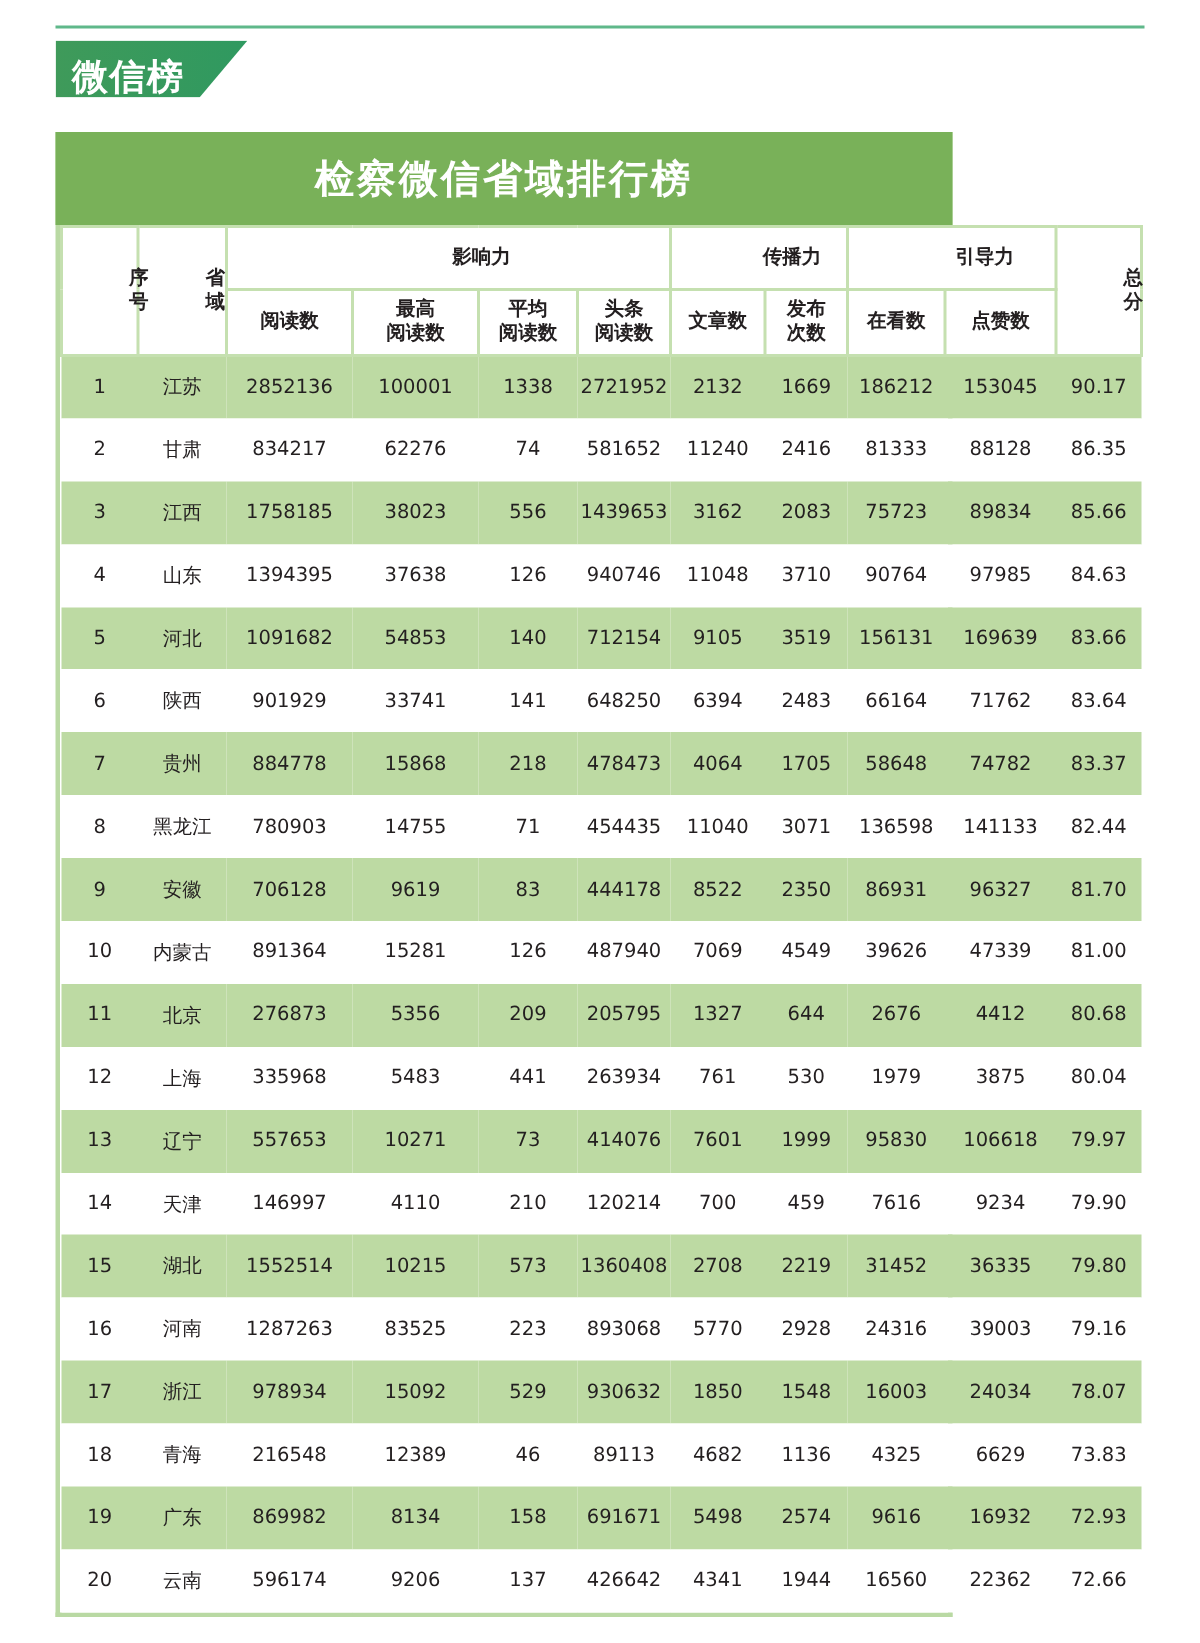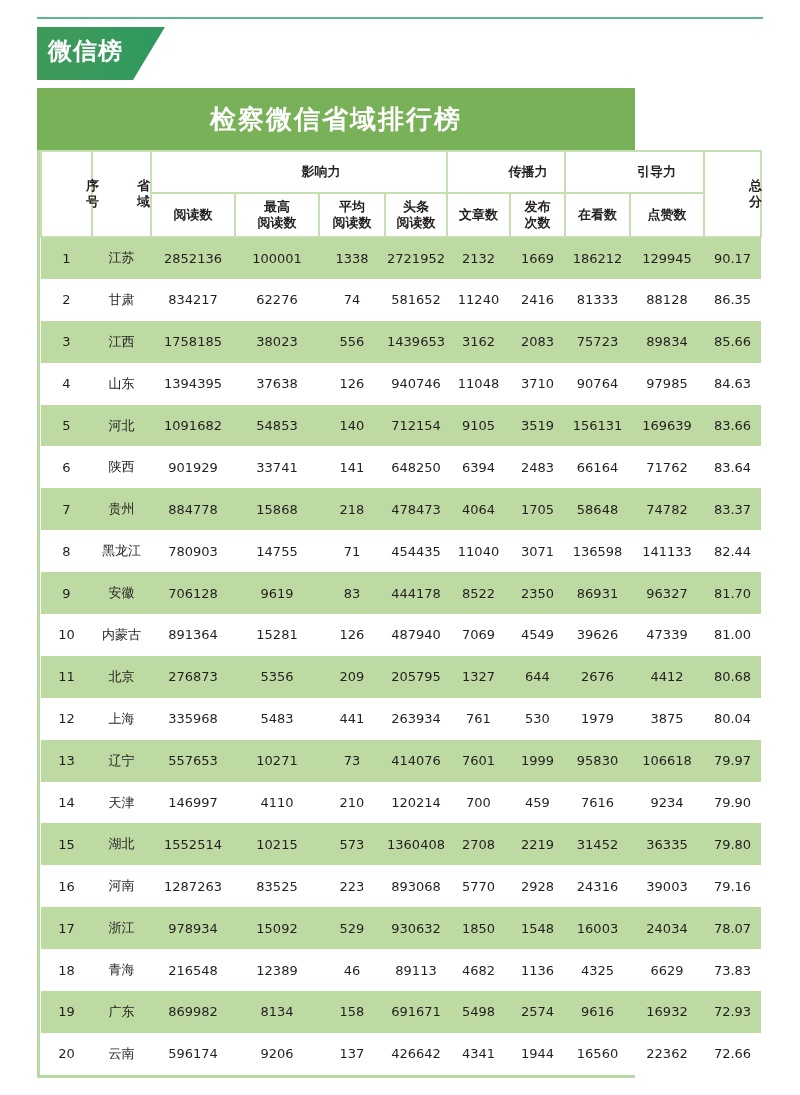--- a/index.html
+++ b/index.html
@@ -6,21 +6,21 @@
     html, body {
       width: 800px; height: 1095px; background: #ffffff;
       font-family: "DejaVu Sans", "Liberation Sans", sans-serif;
       color: #231f20; overflow: hidden;
     }
     .top-rule {
       position: absolute; left: 37px; top: 17px; width: 726px; height: 2px;
       background: #5fb88a;
     }
     .section-tag {
-      position: absolute; left: 37px; top: 27px; width: 128px; height: 53px;
+      position: absolute; left: 37px; top: 27px; width: 128px; height: 38px;
       background: linear-gradient(90deg, #3f9a5a 0%, #2f9960 100%);
       clip-path: polygon(0 0, 100% 0, 75% 100%, 0 100%);
     }
     .section-tag span {
       position: absolute; left: 11px; top: 8px;
       color: #ffffff; font-size: 24px; font-weight: bold; letter-spacing: 1px;
     }
     .table-wrap {
       position: absolute; left: 37px; top: 88px; width: 598px;
       border-left: 3px solid #b9d9a3; border-right: 3px solid #b9d9a3; border-bottom: 3px solid #b9d9a3;
@@ -115,21 +115,21 @@
         <tr class="row-green">
           <td>1</td>
           <td>江苏</td>
           <td>2852136</td>
           <td>100001</td>
           <td>1338</td>
           <td>2721952</td>
           <td>2132</td>
           <td>1669</td>
           <td>186212</td>
-          <td>129945</td>
+          <td>153045</td>
           <td>90.17</td>
         </tr>
         <tr class="row-white">
           <td>2</td>
           <td>甘肃</td>
           <td>834217</td>
           <td>62276</td>
           <td>74</td>
           <td>581652</td>
           <td>11240</td>

